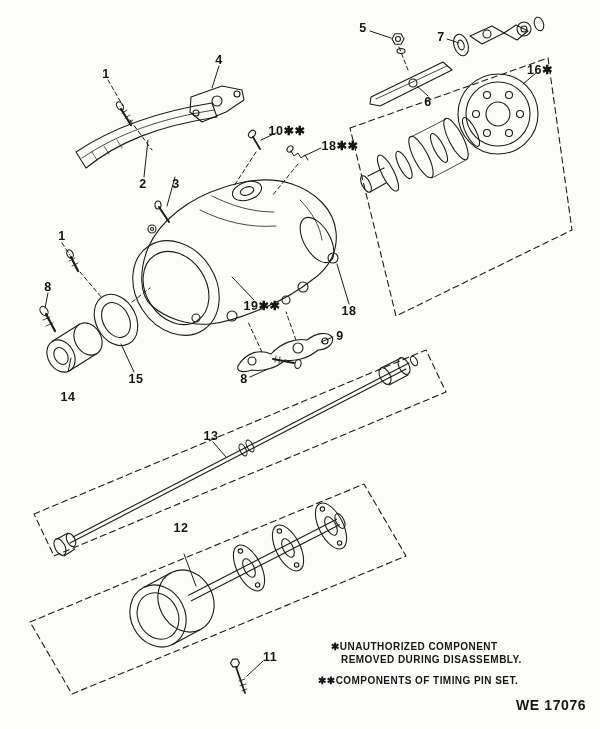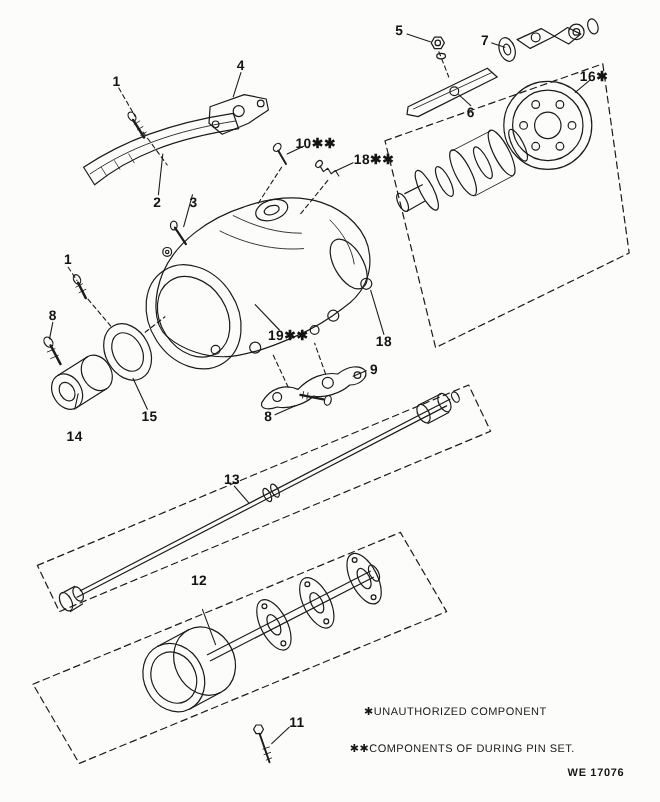--- a/index.html
+++ b/index.html
@@ -15,31 +15,31 @@
     position:absolute;
     transform:translate(-50%,-50%);
     font-weight:bold;
     font-size:12.5px;
     letter-spacing:.5px;
     color:#141414;
     white-space:nowrap;
   }
   .note{
     position:absolute;
-    font-weight:normal;
+    font-weight:bold;
     font-size:10px;
     letter-spacing:.45px;
     color:#161616;
     white-space:nowrap;
     text-align:right;
   }
   .figcode{
     position:absolute;
     font-weight:bold;
-    font-size:10px;
+    font-size:14px;
     letter-spacing:.6px;
     color:#161616;
     white-space:nowrap;
   }
 </style>
 </head>
 <body>
 
 <div id="page">
 
@@ -286,17 +286,18 @@
   <div class="callout" style="left:349px;top:311px">18</div>
   <div class="callout" style="left:340px;top:336px">9</div>
   <div class="callout" style="left:244px;top:379px">8</div>
   <div class="callout" style="left:68px;top:397px">14</div>
   <div class="callout" style="left:136px;top:379px">15</div>
   <div class="callout" style="left:211px;top:436px">13</div>
   <div class="callout" style="left:181px;top:528px">12</div>
   <div class="callout" style="left:270px;top:657px">11</div>
 
   <div class="note" style="left:331px;top:641px">✱UNAUTHORIZED COMPONENT</div>
-  <div class="note" style="left:318px;top:675px">✱✱COMPONENTS OF DURING PIN SET.</div>
+  <div class="note" style="left:341px;top:654px">REMOVED DURING DISASSEMBLY.</div>
+  <div class="note" style="left:318px;top:675px">✱✱COMPONENTS OF TIMING PIN SET.</div>
 
   <div class="figcode" style="left:516px;top:697px">WE 17076</div>
 
 </div>
 
 </body></html>

